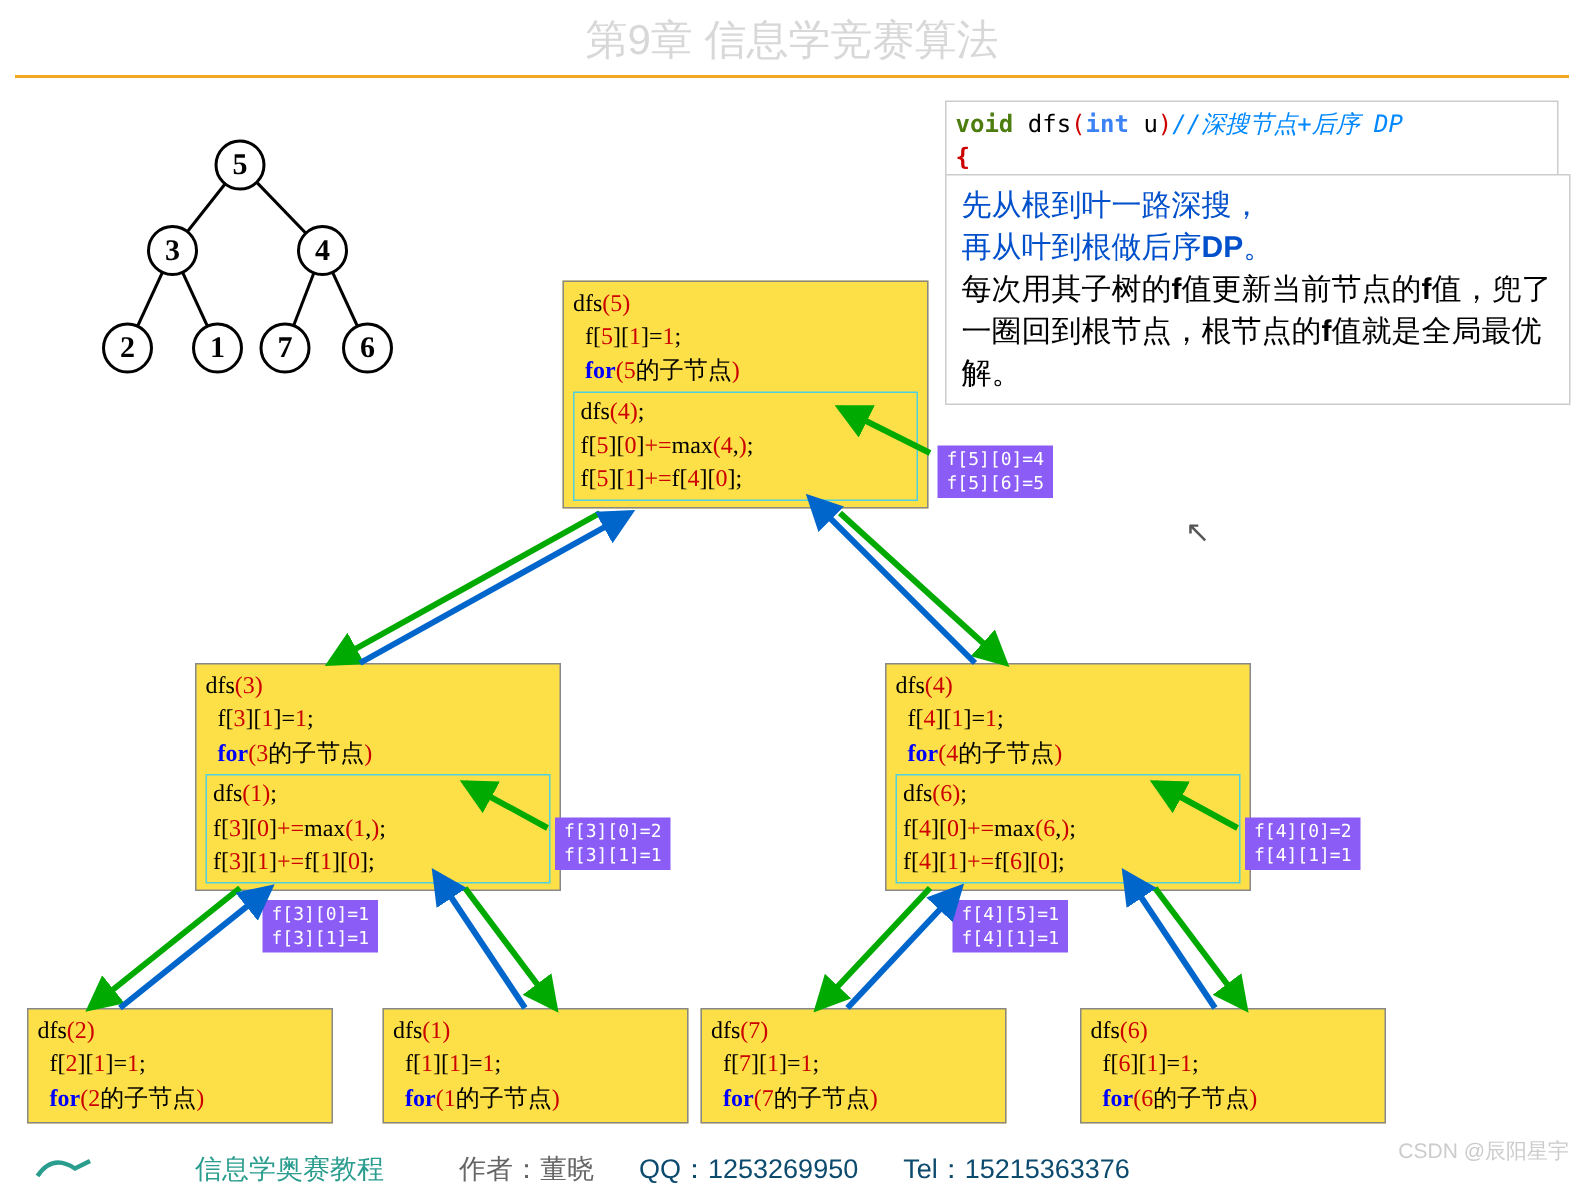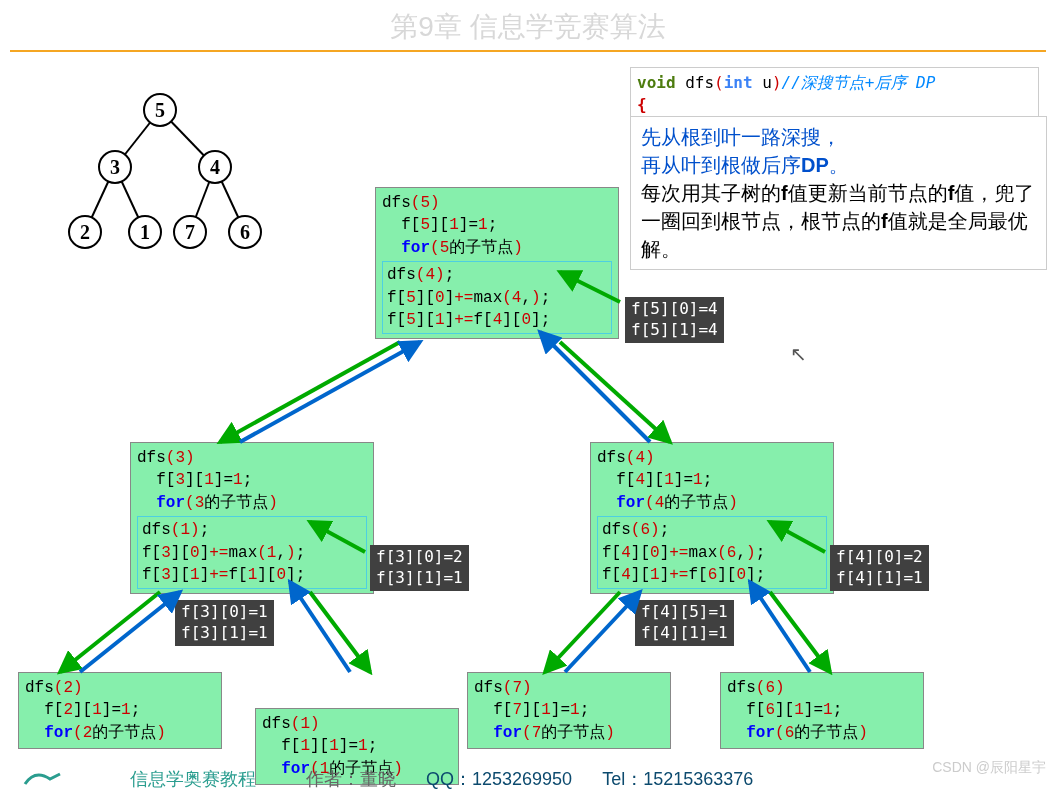--- a/index.html
+++ b/index.html
@@ -24,46 +24,46 @@
     margin: 0 10px;
   }
   .content {
     position: relative;
     width: 100%;
     height: 720px;
   }
   .box {
     position: absolute;
     border: 1px solid #888;
-    background: #86efac;
-    font-family: Liberation Mono, monospace;
+    background: #fde047;
+    font-family: Liberation Serif, serif;
     font-size: 16px;
     padding: 4px 6px;
     line-height: 1.4;
   }
   .codebox {
     position: absolute;
     border: 1px solid #ccc;
     background: #fff;
     font-family: Consolas, monospace;
     font-size: 16px;
     padding: 4px 6px;
     line-height: 1.4;
   }
   .inner-box {
     border: 1px solid #4dd0e1;
     padding: 2px 4px;
     margin-top: 2px;
   }
   .blackbox {
     position: absolute;
-    background: #404040;
+    background: #8b5cf6;
     color: #fff;
     font-family: Consolas, monospace;
-    font-size: 16px;
+    font-size: 12px;
     padding: 2px 6px;
     line-height: 1.3;
   }
   .kw-void { color: #4d7c0f; font-weight: bold; }
   .kw-int { color: #3b82f6; font-weight: bold; }
   .kw-for { color: #00f; font-weight: bold; }
   .fn { color: #000; }
   .num { color: #c00; }
   .paren { color: #c00; }
   .comment { color: #08f; font-style: italic; }
@@ -189,21 +189,21 @@
     <span class="black">dfs</span><span class="paren">(</span><span class="num">5</span><span class="paren">)</span><br>
     &nbsp;&nbsp;<span class="black">f[</span><span class="num">5</span><span class="black">][</span><span class="num">1</span><span class="black">]=</span><span class="num">1</span><span class="black">;</span><br>
     &nbsp;&nbsp;<span class="kw-for">for</span><span class="paren">(</span><span class="num">5</span><span class="black">的子节点</span><span class="paren">)</span>
     <div class="inner-box">
       <span class="black">dfs</span><span class="paren">(</span><span class="num">4</span><span class="paren">)</span><span class="black">;</span><br>
       <span class="black">f[</span><span class="num">5</span><span class="black">][</span><span class="num">0</span><span class="black">]</span><span class="red">+=</span><span class="black">max</span><span class="paren">(</span><span class="num">4</span><span class="black">,</span><span class="paren">)</span><span class="black">;</span><br>
       <span class="black">f[</span><span class="num">5</span><span class="black">][</span><span class="num">1</span><span class="black">]</span><span class="red">+=</span><span class="black">f[</span><span class="num">4</span><span class="black">][</span><span class="num">0</span><span class="black">];</span>
     </div>
   </div>
   <div class="blackbox" style="left:625px;top:245px;">
-    <span>f[5][0]=4</span><br><span>f[5][1]=4</span>
+    <span>f[5][0]=4</span><br><span>f[5][6]=5</span>
   </div>
 
   <div class="box" style="left:130px;top:390px;width:230px;">
     <span class="black">dfs</span><span class="paren">(</span><span class="num">3</span><span class="paren">)</span><br>
     &nbsp;&nbsp;<span class="black">f[</span><span class="num">3</span><span class="black">][</span><span class="num">1</span><span class="black">]=</span><span class="num">1</span><span class="black">;</span><br>
     &nbsp;&nbsp;<span class="kw-for">for</span><span class="paren">(</span><span class="num">3</span><span class="black">的子节点</span><span class="paren">)</span>
     <div class="inner-box">
       <span class="black">dfs</span><span class="paren">(</span><span class="num">1</span><span class="paren">)</span><span class="black">;</span><br>
       <span class="black">f[</span><span class="num">3</span><span class="black">][</span><span class="num">0</span><span class="black">]</span><span class="red">+=</span><span class="black">max</span><span class="paren">(</span><span class="num">1</span><span class="black">,</span><span class="paren">)</span><span class="black">;</span><br>
       <span class="black">f[</span><span class="num">3</span><span class="black">][</span><span class="num">1</span><span class="black">]</span><span class="red">+=</span><span class="black">f[</span><span class="num">1</span><span class="black">][</span><span class="num">0</span><span class="black">];</span>
@@ -231,21 +231,21 @@
   </div>
   <div class="blackbox" style="left:635px;top:548px;">
     <span>f[4][5]=1</span><br><span>f[4][1]=1</span>
   </div>
 
   <div class="box" style="left:18px;top:620px;width:190px;">
     <span class="black">dfs</span><span class="paren">(</span><span class="num">2</span><span class="paren">)</span><br>
     &nbsp;&nbsp;<span class="black">f[</span><span class="num">2</span><span class="black">][</span><span class="num">1</span><span class="black">]=</span><span class="num">1</span><span class="black">;</span><br>
     &nbsp;&nbsp;<span class="kw-for">for</span><span class="paren">(</span><span class="num">2</span><span class="black">的子节点</span><span class="paren">)</span>
   </div>
-  <div class="box" style="left:255px;top:620px;width:190px;margin-top:36px;">
+  <div class="box" style="left:255px;top:620px;width:190px;">
     <span class="black">dfs</span><span class="paren">(</span><span class="num">1</span><span class="paren">)</span><br>
     &nbsp;&nbsp;<span class="black">f[</span><span class="num">1</span><span class="black">][</span><span class="num">1</span><span class="black">]=</span><span class="num">1</span><span class="black">;</span><br>
     &nbsp;&nbsp;<span class="kw-for">for</span><span class="paren">(</span><span class="num">1</span><span class="black">的子节点</span><span class="paren">)</span>
   </div>
   <div class="box" style="left:467px;top:620px;width:190px;">
     <span class="black">dfs</span><span class="paren">(</span><span class="num">7</span><span class="paren">)</span><br>
     &nbsp;&nbsp;<span class="black">f[</span><span class="num">7</span><span class="black">][</span><span class="num">1</span><span class="black">]=</span><span class="num">1</span><span class="black">;</span><br>
     &nbsp;&nbsp;<span class="kw-for">for</span><span class="paren">(</span><span class="num">7</span><span class="black">的子节点</span><span class="paren">)</span>
   </div>
   <div class="box" style="left:720px;top:620px;width:190px;">

